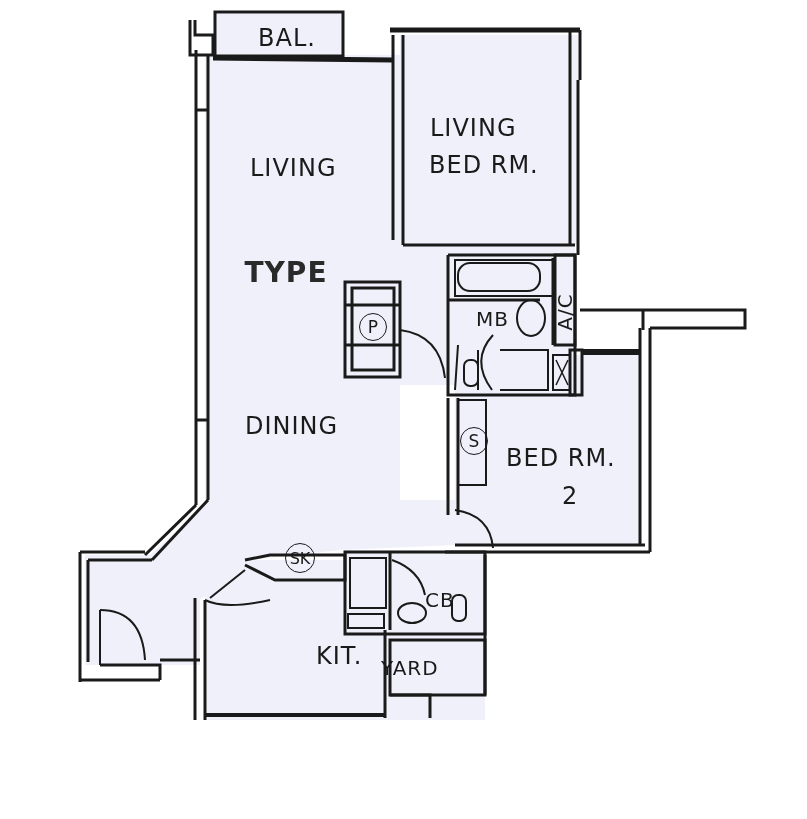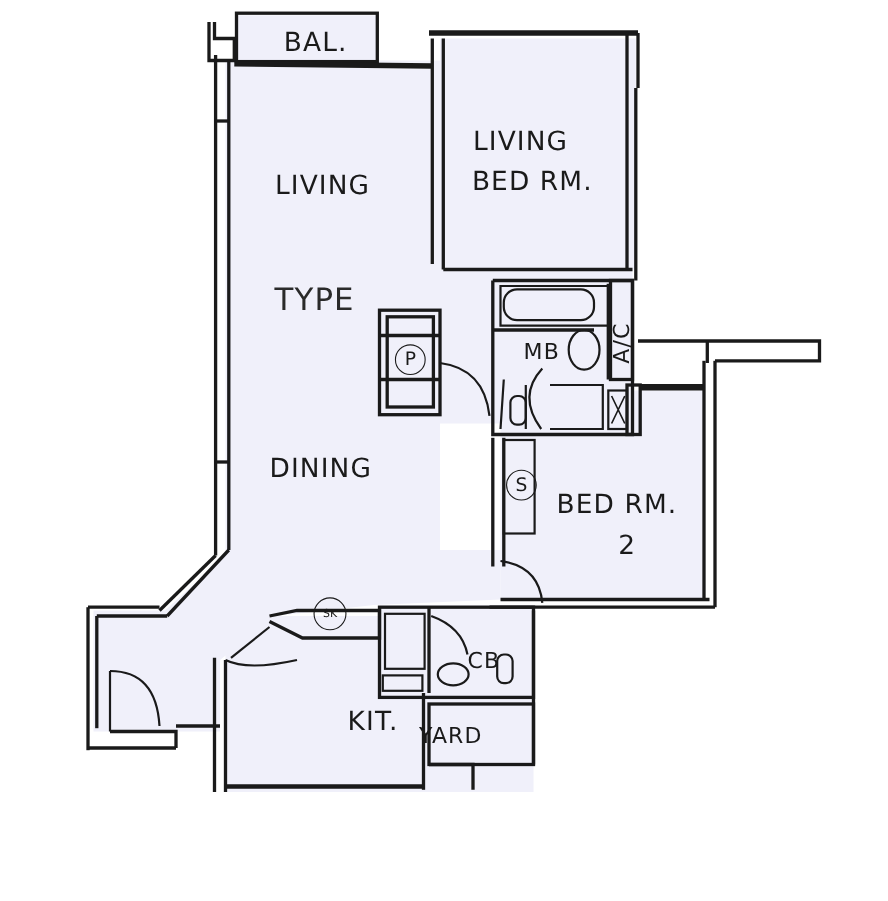--- a/index.html
+++ b/index.html
@@ -1,20 +1,20 @@
 <!DOCTYPE html>
 <html><head>
 <meta charset="utf-8">
 <style>
   html,body{margin:0;padding:0;background:#ffffff;}
   body{width:807px;height:819px;position:relative;overflow:hidden;font-family:"Liberation Sans",sans-serif;}
   #plan{position:absolute;left:0;top:0;width:807px;height:819px;}
   .label{position:absolute;color:#1a1a1a;font-family:"DejaVu Sans",sans-serif;letter-spacing:1px;white-space:nowrap;}
   .room{font-size:24px;}
-  .type{font-size:28px;font-weight:normal;color:#2a2a2a;text-align:center;line-height:38px;}
+  .type{font-size:28px;font-weight:bold;color:#2a2a2a;text-align:center;line-height:38px;}
   .sym{position:absolute;border:1.5px solid #1a1a1a;border-radius:50%;font-size:17px;display:flex;align-items:center;justify-content:center;color:#1a1a1a;font-family:"DejaVu Sans",sans-serif;}
   .small{font-size:20px;}
 </style>
 </head>
 <body>
 
 <svg id="plan" viewBox="0 0 807 819" xmlns="http://www.w3.org/2000/svg">
 
   <g fill="#f0f0fa" stroke="none">
     <rect x="215" y="14" width="128" height="44"></rect>
@@ -132,13 +132,13 @@
 <div class="label room" style="left:506px;top:444px;">BED RM.</div>
 <div class="label room" style="left:562px;top:482px;">2</div>
 <div class="label small" style="left:476px;top:307px;">MB</div>
 <div class="label small" style="left:546px;top:300px;transform:rotate(-90deg);">A/C</div>
 <div class="label small" style="left:425px;top:588px;">CB</div>
 <div class="label room" style="left:268px;top:642px;margin-left:48px;">KIT.</div>
 <div class="label small" style="left:381px;top:656px;">YARD</div>
 
 <div class="sym" style="left:359px;top:313px;width:26px;height:26px;">P</div>
 <div class="sym" style="left:460px;top:427px;width:26px;height:26px;">S</div>
-<div class="sym" style="left:285px;top:543px;width:28px;height:28px;font-size:10px;">SK</div>
+<div class="sym" style="left:285px;top:543px;width:28px;height:28px;font-size:16px;">SK</div>
 
 </body></html>

